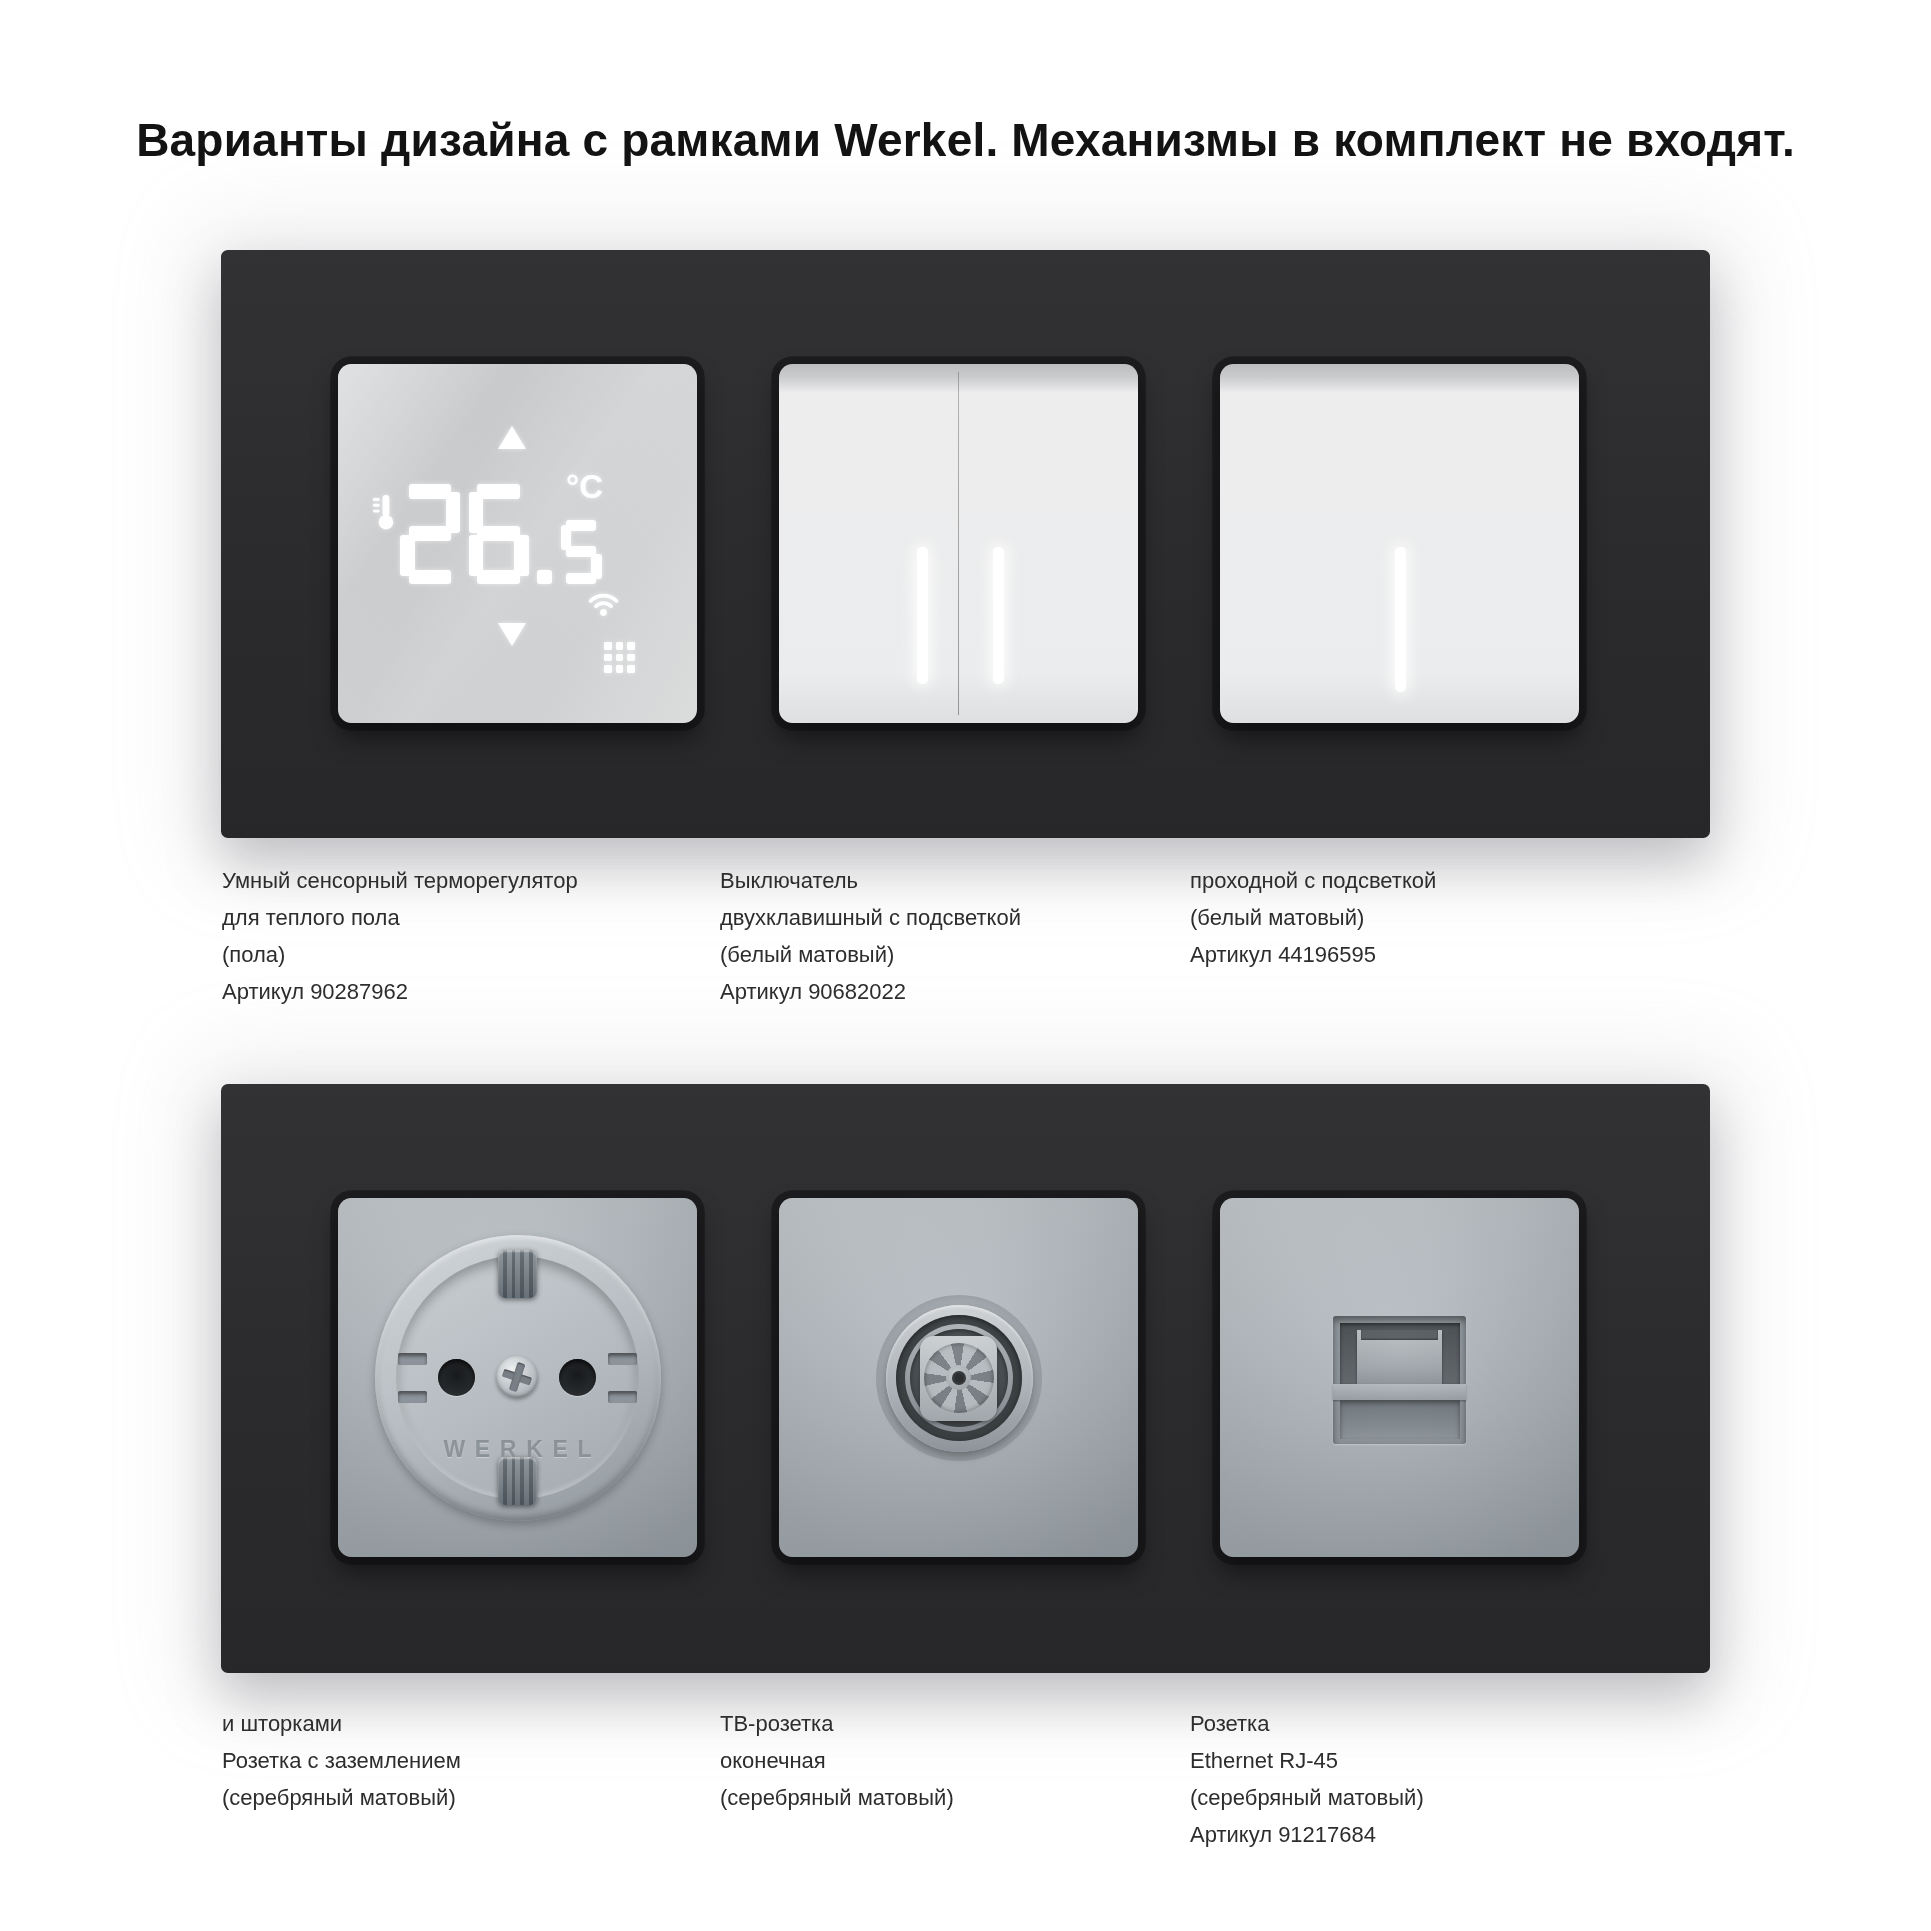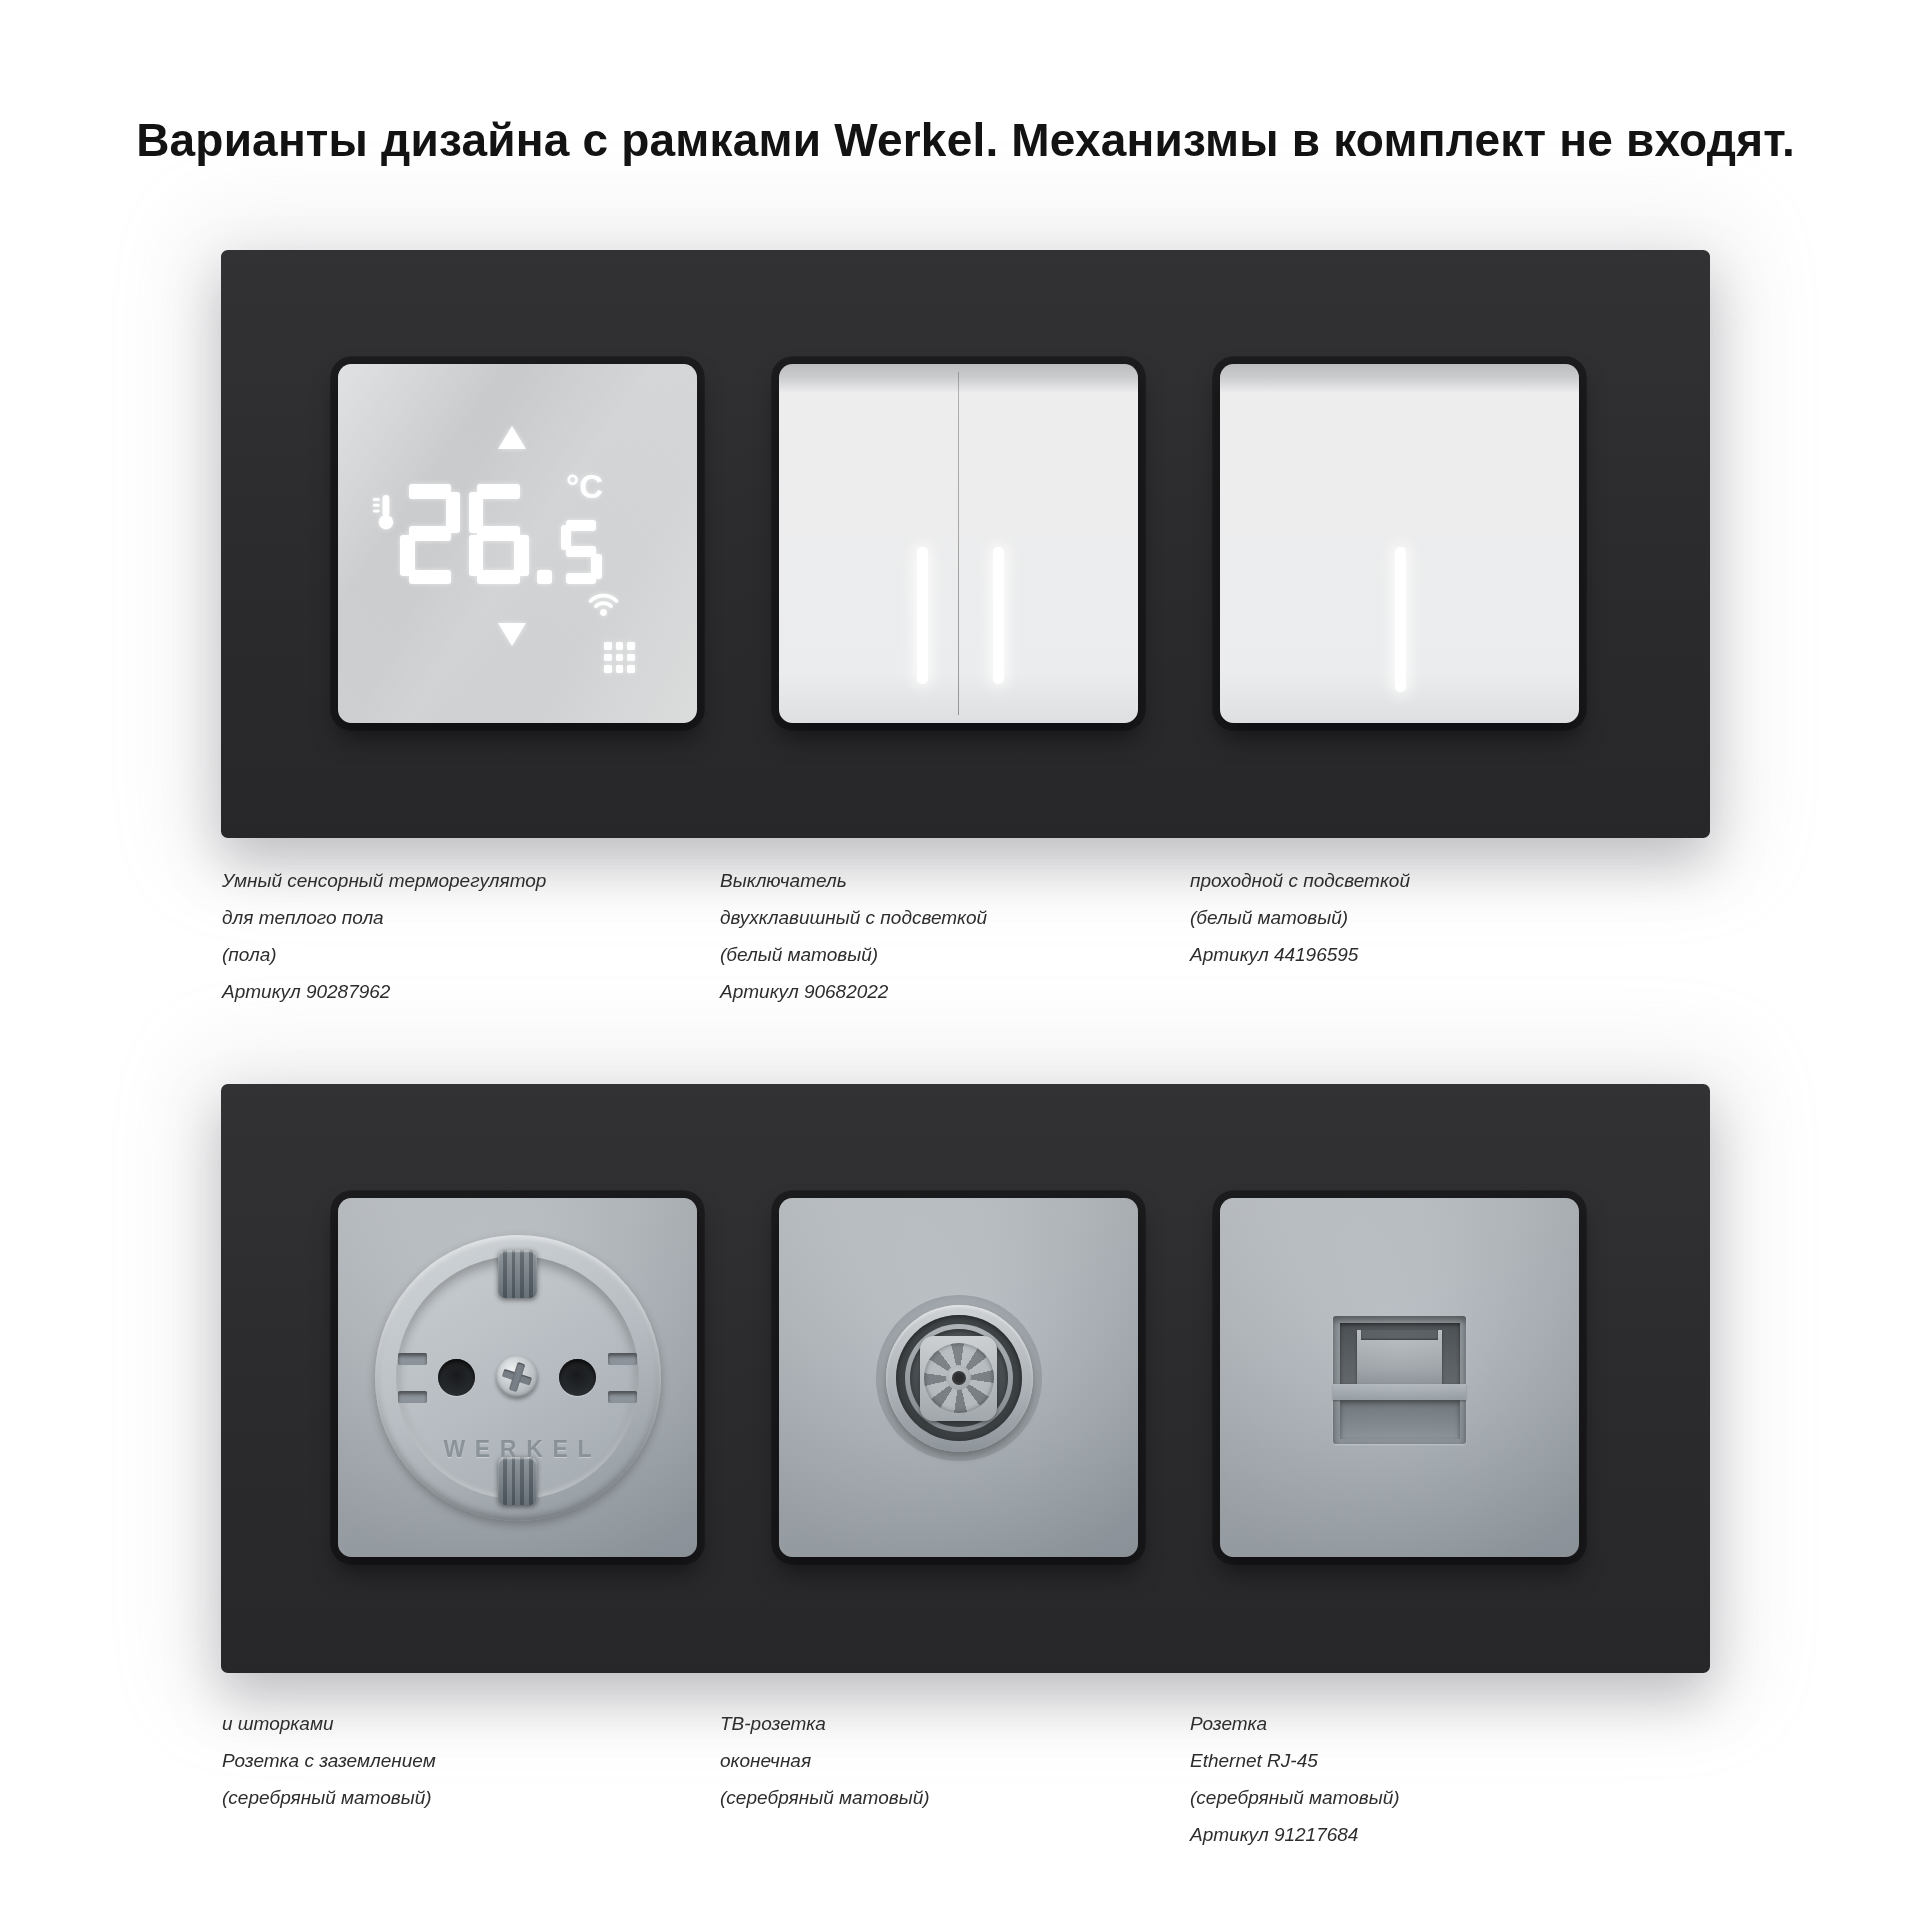--- a/index.html
+++ b/index.html
@@ -137,21 +137,21 @@
      background:linear-gradient(180deg,#b6bbbf 0%,#9aa1a6 70%,#878e94 100%);
      box-shadow:0 1.9px 2.9px rgba(0,0,0,.5); }
   .eth-latch { position:absolute; left:3.9px; top:0; width:77px; height:10.6px; background:#4d5357;
      box-shadow:inset 0 -1px 1.9px rgba(0,0,0,.5); }
   .eth-bar { position:absolute; left:0; top:68px; width:133px; height:16.4px;
      background:linear-gradient(180deg,#b0b7bc,#939ba1); box-shadow:0 1px 1.9px rgba(0,0,0,.4); }
   .eth-slot { position:absolute; left:6.8px; top:84px; width:120px; height:39px;
      background:linear-gradient(180deg,#666e74,#8b939a); box-shadow:inset 0 2.9px 4.8px rgba(0,0,0,.45); }
 
   
-  .caption { position:absolute; width:521px; font-size:19px; line-height:37px; color:#2d2d2d;font-style:italic; }
+  .caption { position:absolute; width:521px; font-size:22px; line-height:37px; color:#2d2d2d; }
   .cap-r1 { top:862px; } .cap-r2 { top:1705px; }
   .cap-c1 { left:222px; } .cap-c2 { left:720px; } .cap-c3 { left:1190px; }
 
   svg { display:block; }
 </style>
 </head>
 <body>
 
 <div class="canvas">
 

